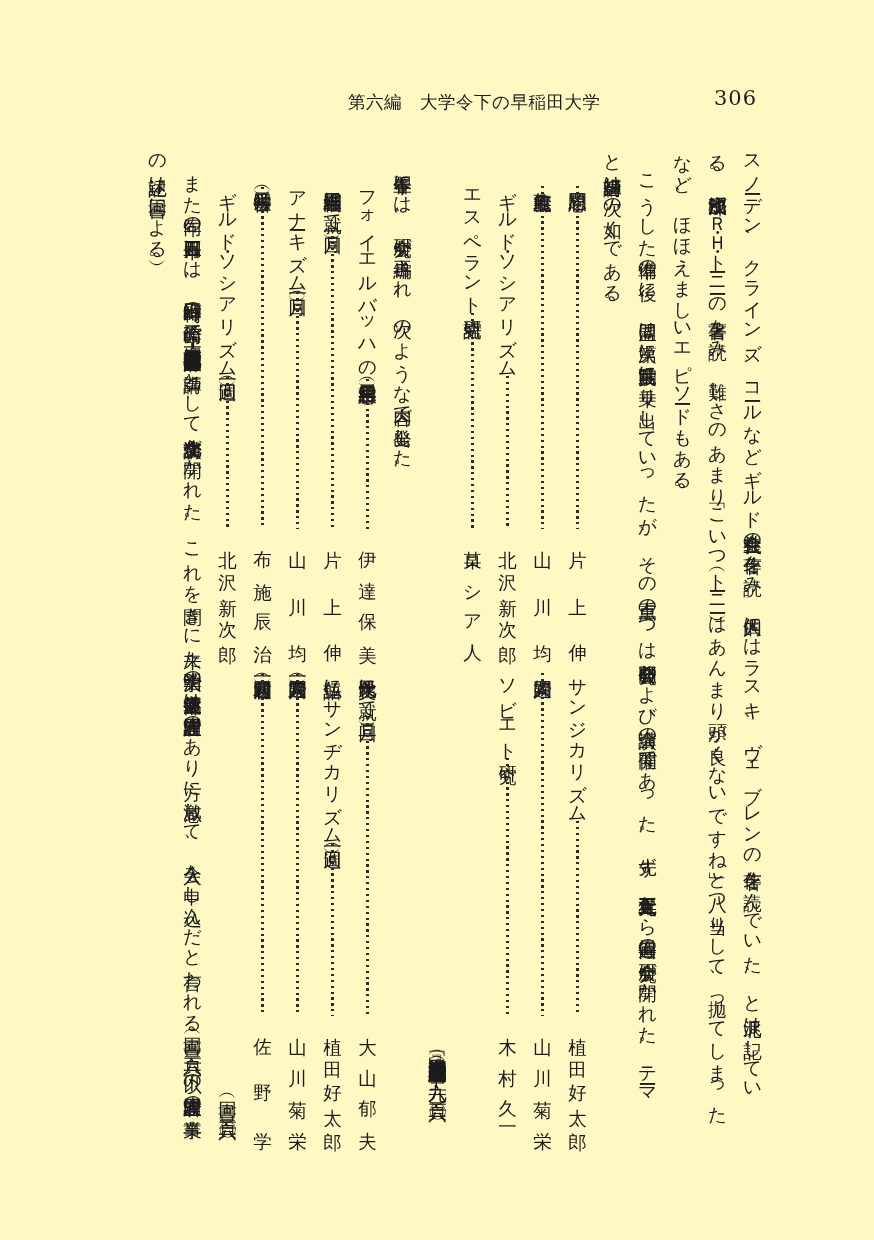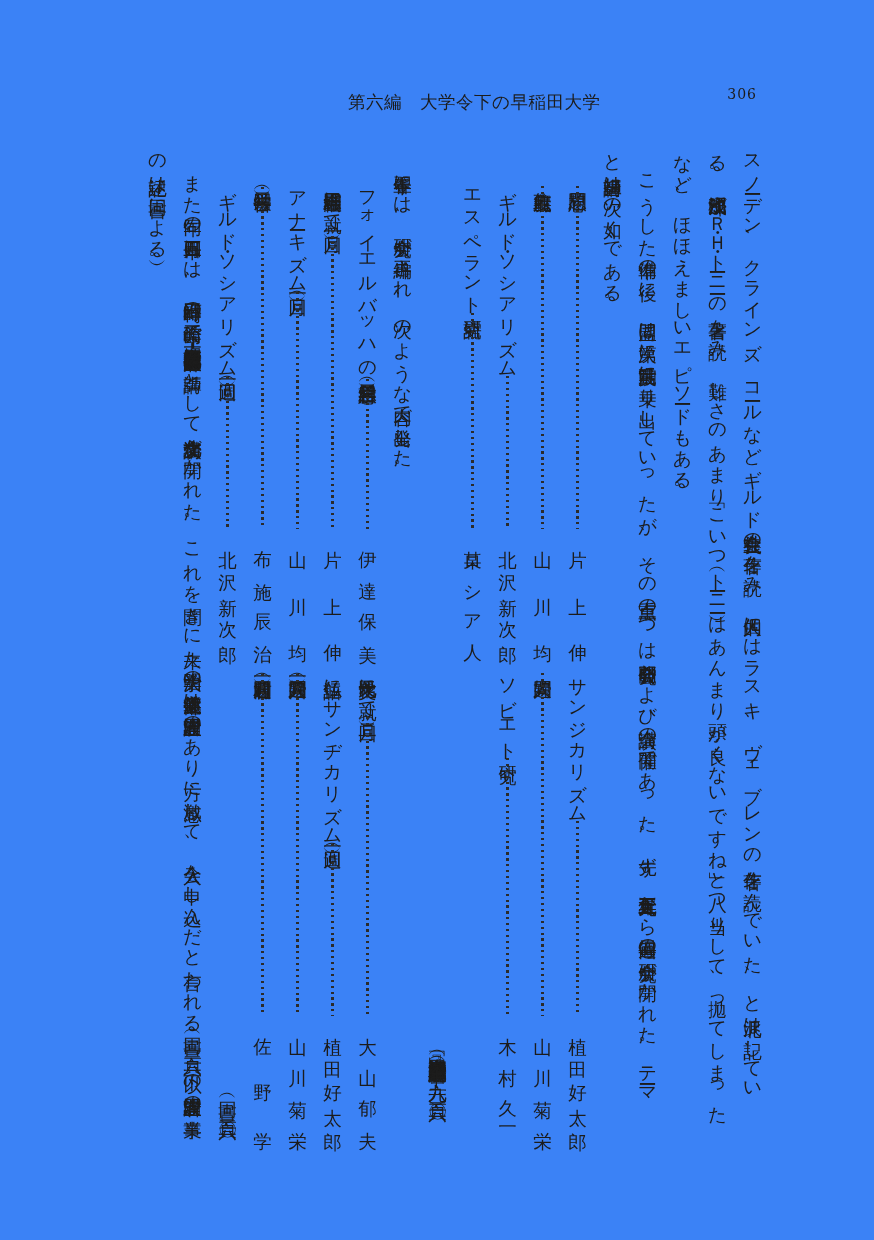--- a/index.html
+++ b/index.html
@@ -1,20 +1,20 @@
 <!DOCTYPE html>
 <html lang="ja"><head>
 <meta charset="utf-8">
 <style>
   html, body { margin: 0; padding: 0; }
   .page {
     position: relative;
     width: 874px;
     height: 1240px;
-    background: #3b82f6;
+    background: #fef9c3;
     color: #1c1c1c;
     font-family: "DejaVu Serif", "Liberation Serif", serif;
     overflow: hidden;
     box-sizing: border-box;
   }
   * { box-sizing: border-box; }
 
   
   .running-head {
     position: absolute;
@@ -24,21 +24,21 @@
     letter-spacing: 0.5px;
   }
   .chapter-label {
     position: absolute;
     left: 348px; top: 0;
     white-space: nowrap;
   }
   .folio {
     position: absolute;
     right: 117px; top: -4px;
-    font-size: 14px;
+    font-size: 21px;
     letter-spacing: 1px;
   }
 
   
   .vbody {
     position: absolute;
     top: 142px;
     right: 104px;
     width: 666px;
     height: 975px;

